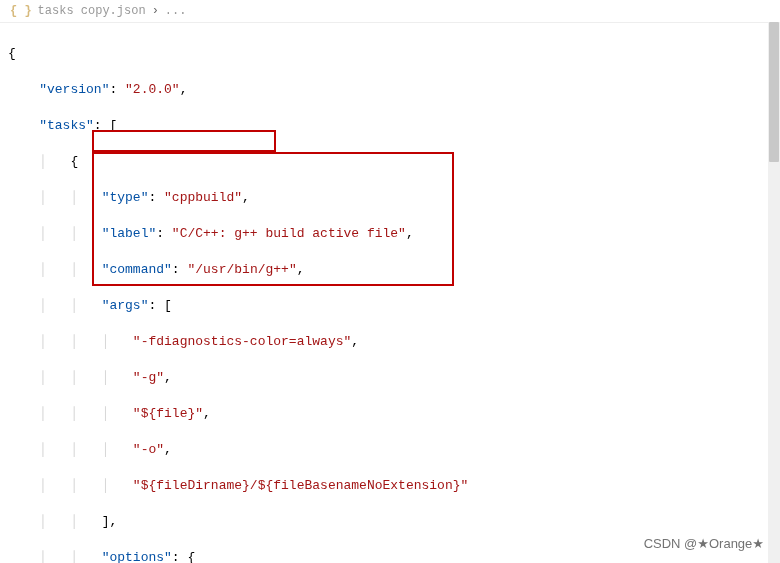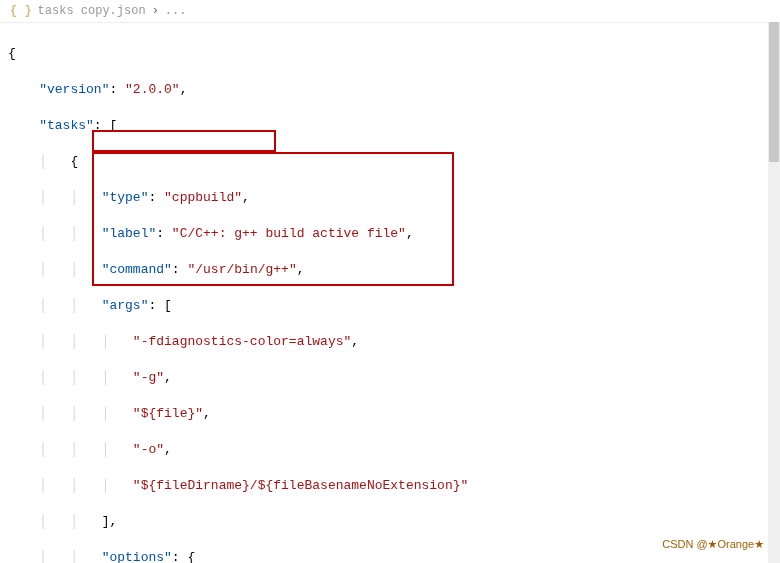--- a/index.html
+++ b/index.html
@@ -43,22 +43,22 @@
       border: 2px solid #c00000;
       pointer-events: none;
       z-index: 5;
     }
     .box1 { left: 92px; top: 130px; width: 184px; height: 22px; }
     .box2 { left: 92px; top: 152px; width: 362px; height: 134px; }
     .watermark {
       position: absolute;
       right: 16px;
       bottom: 12px;
-      color: #a16207;
-      font-size: 11px;
+      color: #737373;
+      font-size: 13px;
       font-family: Arial, sans-serif;
     }
     .scrollbar-track {
       position: absolute;
       right: 0;
       top: 22px;
       width: 12px;
       bottom: 0;
       background: #f0f0f0;
     }

